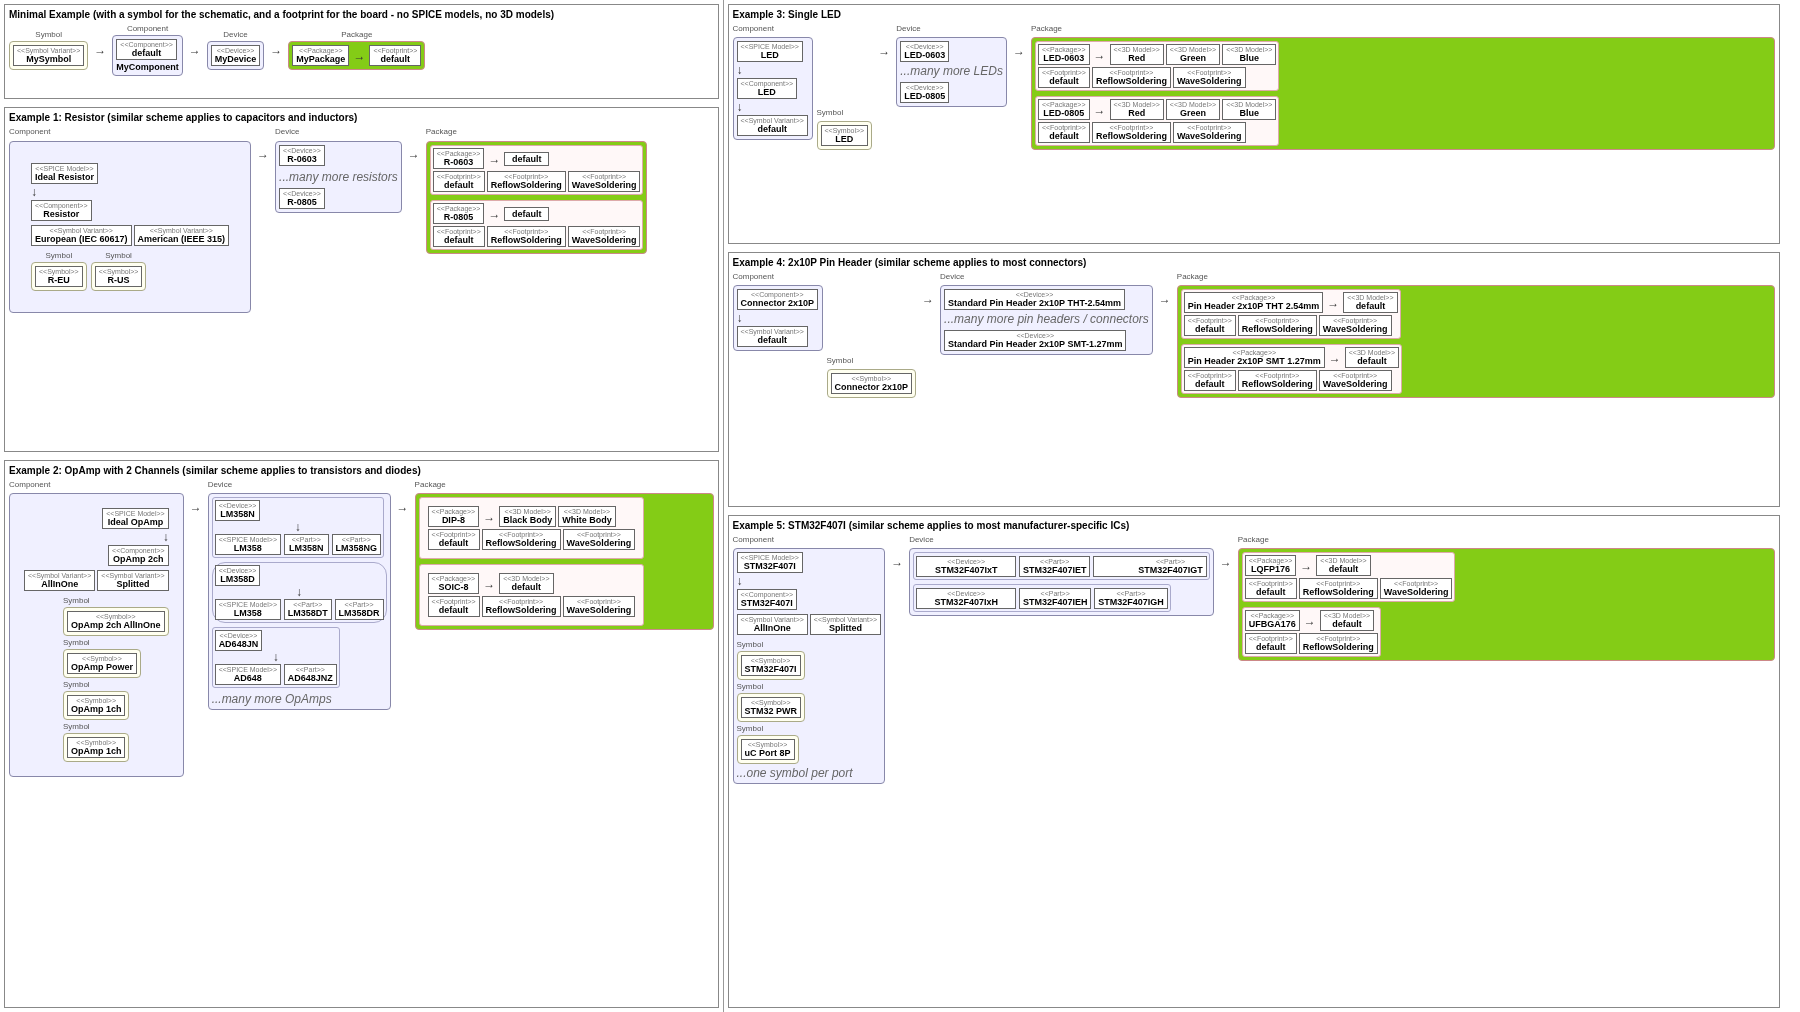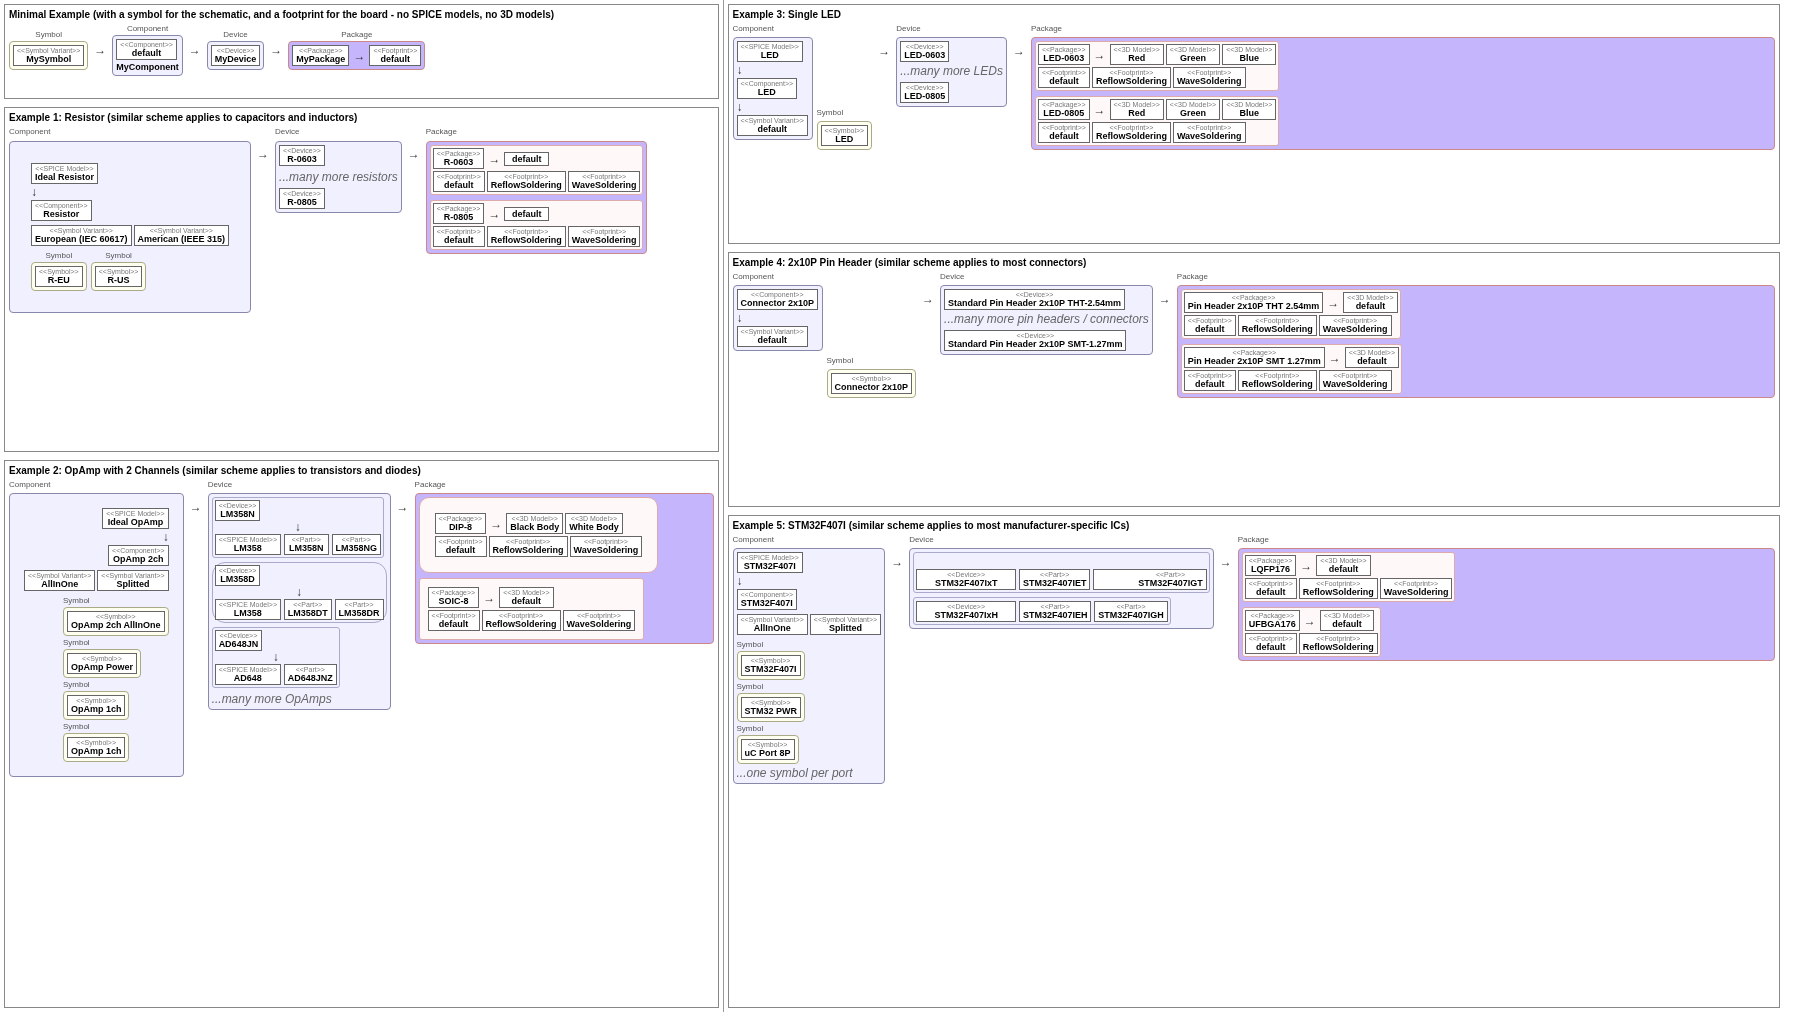--- a/index.html
+++ b/index.html
@@ -52,21 +52,21 @@
     
     .group-box {
       border: 1px solid #aaa;
       border-radius: 4px;
       padding: 3px;
       display: inline-flex;
       flex-direction: column;
       align-items: flex-start;
       gap: 2px;
     }
-    .group-box-pink { background: #c4b5fd; border-color: #c88; }
+    .group-box-pink { background: #84cc16; border-color: #c88; }
     .group-box-blue { background: #f0f0ff; border-color: #88a; }
     .group-box-yellow { background: #fffff0; border-color: #aa8; }
 
     .small-node {
       border: 1px solid #666;
       padding: 1px 3px;
       font-size: 8px;
       text-align: center;
       background: #fff;
       display: inline-block;
@@ -406,21 +406,21 @@
             <div class="note-text" style="margin-top:2px;">...many more OpAmps</div>
           </div>
         </div>
 
         <div class="arrow" style="align-self:flex-start;margin-top:20px;">→</div>
 
         <div style="display:flex;flex-direction:column;gap:2px;flex:1;">
           <div class="cat-label">Package</div>
           <div class="group-box group-box-pink" style="padding:3px;">
 
-            <div style="border:1px solid #daa;border-radius:10px;padding:15px;background:#fff8f8;margin-bottom:3px;">
+            <div style="border:1px solid #daa;border-radius:3px;padding:8px;background:#fff8f8;margin-bottom:3px;">
               <div style="display:flex;gap:2px;align-items:center;">
                 <div class="small-node">
                   <div class="lbl">&lt;&lt;Package&gt;&gt;</div>
                   <div class="nm">DIP-8</div>
                 </div>
                 <div class="arrow">→</div>
                 <div class="small-node">
                   <div class="lbl">&lt;&lt;3D Model&gt;&gt;</div>
                   <div class="nm">Black Body</div>
                 </div>
@@ -793,21 +793,21 @@
 
             <div style="border:1px solid #aac;border-radius:3px;padding:2px;margin-bottom:2px;">
               <div class="small-node" style="min-width:100px;">
                 <div class="lbl">&lt;&lt;Device&gt;&gt;</div>
                 <div class="nm">STM32F407IxT</div>
               </div>
               <div class="small-node" style="margin-top:1px;">
                 <div class="lbl">&lt;&lt;Part&gt;&gt;</div>
                 <div class="nm">STM32F407IET</div>
               </div>
-              <div class="small-node" style="margin-top:14px;padding-left:44px;">
+              <div class="small-node" style="margin-top:1px;padding-left:44px;">
                 <div class="lbl">&lt;&lt;Part&gt;&gt;</div>
                 <div class="nm">STM32F407IGT</div>
               </div>
             </div>
 
             <div style="border:1px solid #aac;border-radius:3px;padding:2px;">
               <div class="small-node" style="min-width:100px;">
                 <div class="lbl">&lt;&lt;Device&gt;&gt;</div>
                 <div class="nm">STM32F407IxH</div>
               </div>

